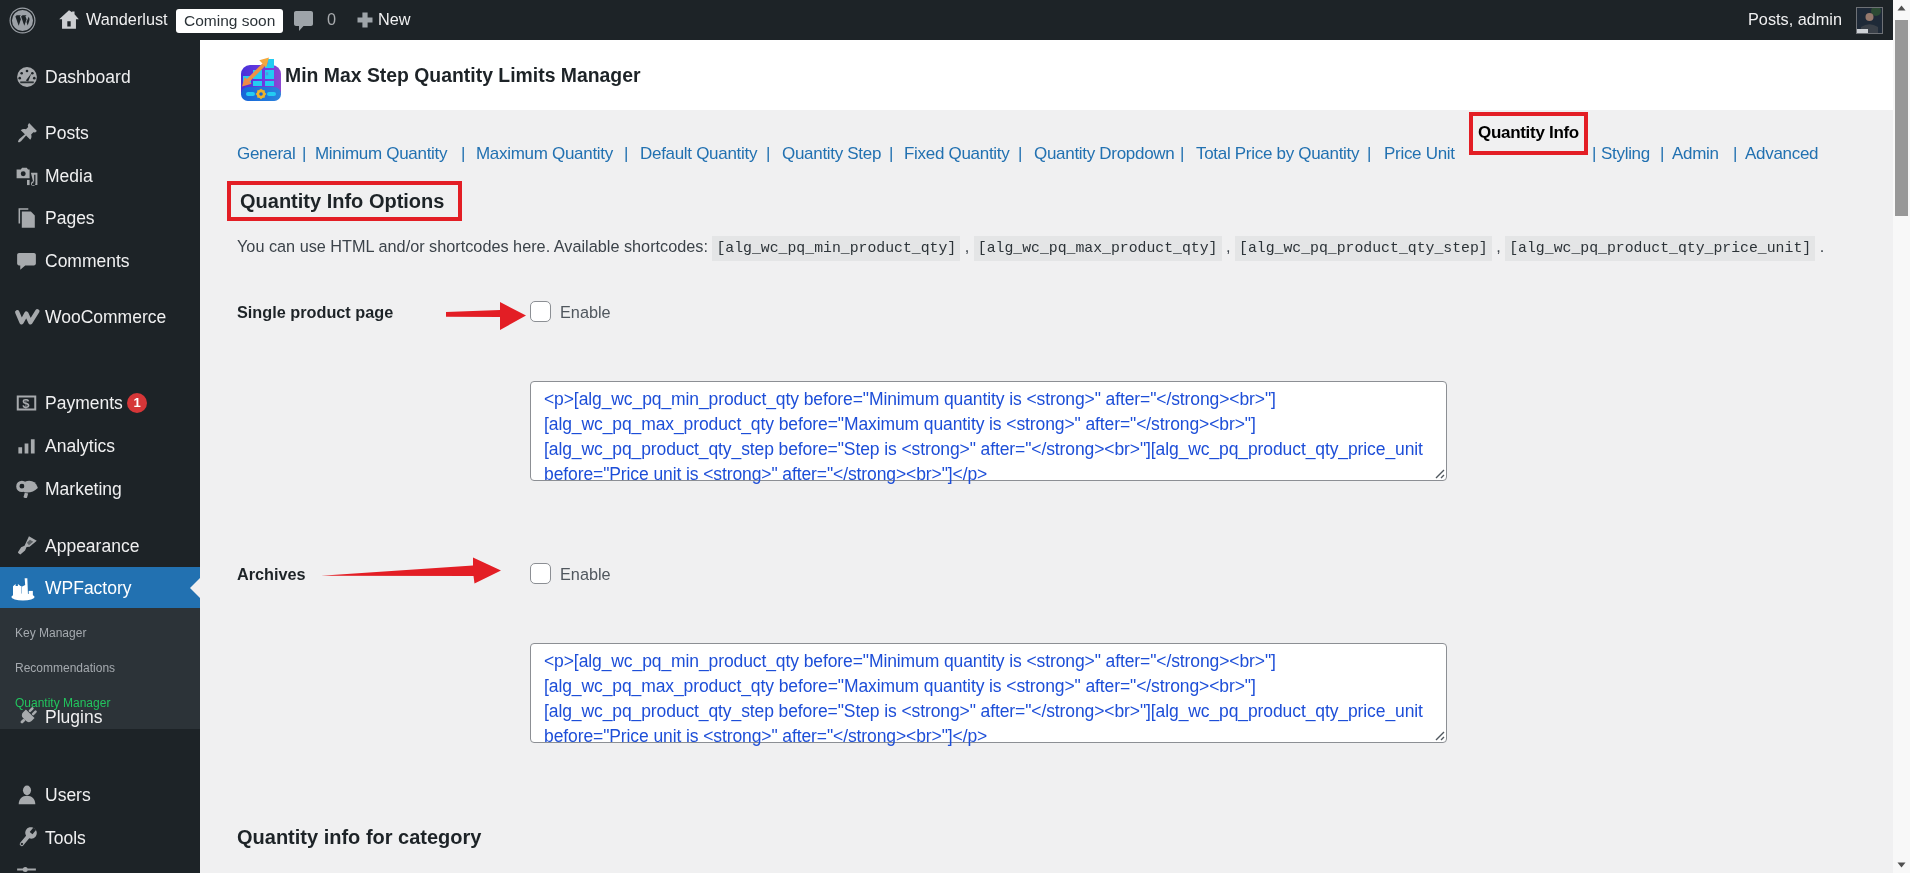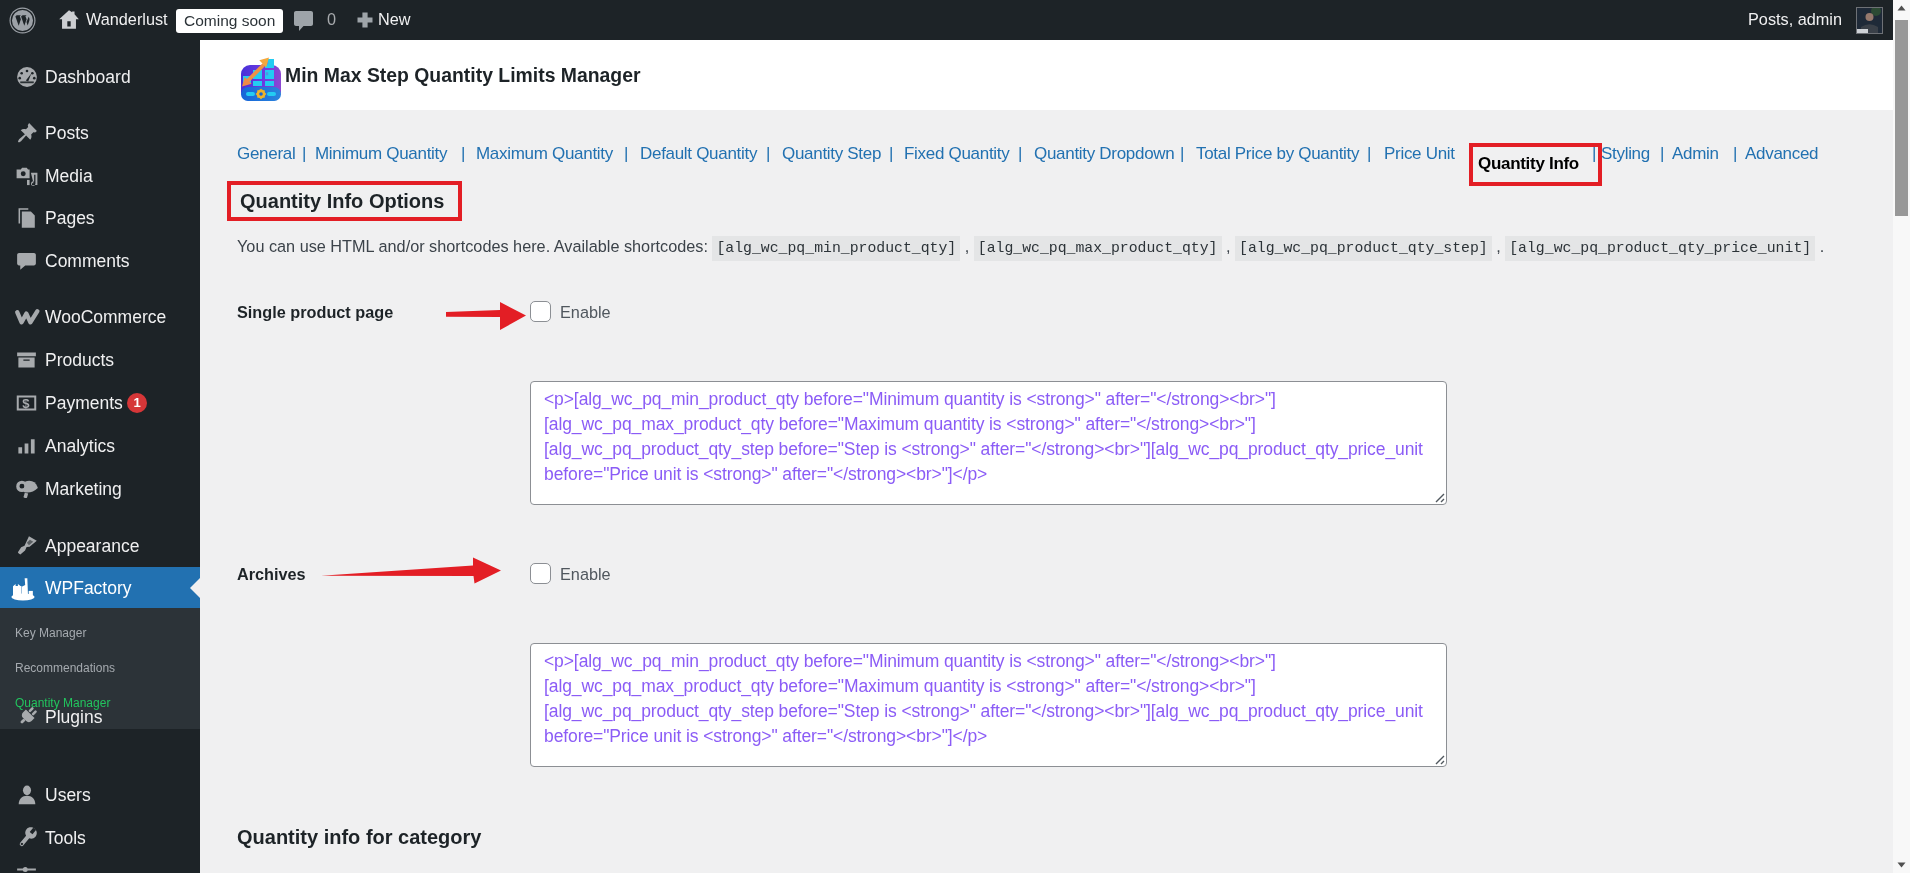--- a/index.html
+++ b/index.html
@@ -10,30 +10,30 @@
 .mi { position:absolute; left:0; width:200px; height:42px; color:#f0f0f1; font-size:17.5px; }
 .mi .txt { position:absolute; left:45px; top:50%; transform:translateY(-50%); white-space:nowrap; }
 .mi svg { position:absolute; left:14px; top:50%; transform:translateY(-50%); }
 #sub { position:absolute; left:0; top:568px; width:200px; height:121px; background:#2c3338; }
 .si { position:absolute; left:15px; color:#a5aaaf; font-size:12px; white-space:nowrap; }
 #main { position:absolute; left:200px; top:40px; width:1693px; height:833px; background:#f0f0f1; }
 #whead { position:absolute; left:0; top:0; width:1693px; height:70px; background:#ffffff; }
 #whead h1 { position:absolute; left:85px; top:50%; transform:translateY(-50%); font-size:19.4px; font-weight:bold; color:#1d2327; white-space:nowrap; }
 #tabs { position:absolute; left:0; top:0; width:1693px; height:200px; font-size:17px; letter-spacing:-0.3px; }
 #tabs span { position:absolute; top:104px; color:#2271b1; white-space:nowrap; }
-#qibox { position:absolute; left:1269px; top:103px; width:133px; height:43px; border:4px solid #e31e25; }
+#qibox { position:absolute; left:1269px; top:72px; width:119px; height:43px; border:4px solid #e31e25; }
 #qibox b { position:absolute; left:5px; top:7px; color:#000; font-size:17px; letter-spacing:-0.3px; white-space:nowrap; }
 #h3box { position:absolute; left:27px; top:141px; border:4px solid #e31e25; width:235px; height:40px; }
 #h3box span { position:absolute; left:9px; top:50%; transform:translateY(-50%); font-size:20px; font-weight:bold; color:#1d2327; white-space:nowrap; }
 #desc { position:absolute; left:37px; top:197px; font-size:16.25px; color:#3c434a; white-space:nowrap; }
 code.chip { font-family:"Liberation Mono",monospace; font-size:14.8px; background:#e4e5e6; color:#2c3338; padding:4px 4px 5px; }
 .rowlabel { position:absolute; font-size:16.25px; font-weight:bold; color:#1d2327; }
 .cb { position:absolute; width:21px; height:21px; background:#fff; border:1.5px solid #8c8f94; border-radius:5px; }
 .enable { position:absolute; font-size:16.25px; color:#50575e; }
-.ta { position:absolute; left:330px; width:917px; height:124px; background:#fff; border:1px solid #8c8f94; border-radius:4px; color:#8b5cf6; font-size:17.5px; line-height:25px; padding:5px 8px 0 13px; letter-spacing:-0.1px; }
+.ta { position:absolute; left:330px; width:917px; height:100px; background:#fff; border:1px solid #8c8f94; border-radius:4px; color:#1d4ed8; font-size:17.5px; line-height:25px; padding:5px 8px 0 13px; letter-spacing:-0.1px; }
 h2.plain { position:absolute; font-size:20px; font-weight:bold; color:#1d2327; white-space:nowrap; }
 #scrollbar { position:absolute; left:1893px; top:0; width:17px; height:873px; background:#f8f8f8; z-index:60; }
 #sthumb { position:absolute; left:2px; top:20px; width:13px; height:196px; background:#989898; }
 .grip { position:absolute; right:1px; bottom:1px; }
 </style>
 </head>
 <body>
 
 <div id="adminbar">
   <svg width="27" height="27" viewBox="0 0 27 27" style="position:absolute;left:9px;top:7px;">
@@ -112,26 +112,20 @@
     <svg width="25" height="25" viewBox="0 0 20 20">
         <path fill="#a7aaad" d="M4 3.5h12c.8 0 1.5.7 1.5 1.5v7c0 .8-.7 1.5-1.5 1.5H9l-4 3.5v-3.5H4c-.8 0-1.5-.7-1.5-1.5V5c0-.8.7-1.5 1.5-1.5z"></path>
       </svg>
     <span class="txt">Comments</span>
   </div>
   <div class="mi" style="top:256px;">
     <svg width="28" height="26" viewBox="0 0 28 26">
         <path d="M3.2 8.2 L7.6 18.3 L12.4 9.6 L16.4 18.3 L23.4 7.2" stroke="#a7aaad" stroke-width="4.3" fill="none" stroke-linecap="round" stroke-linejoin="round"></path>
       </svg>
     <span class="txt">WooCommerce</span>
-  </div>
-  <div class="mi" style="top:299px;">
-    <svg width="25" height="25" viewBox="0 0 20 20">
-        <path fill="#a7aaad" d="M2.5 4h15v3h-15zM3.5 8h13v8h-13zm4 1.5v1h5v-1z"></path>
-      </svg>
-    <span class="txt">Products</span>
   </div>
   <div class="mi" style="top:342px;">
     <svg width="25" height="25" viewBox="0 0 20 20">
         <path fill="none" stroke="#a7aaad" stroke-width="1.6" d="M3 4.8h14v10.4H3z"></path>
         <text x="6.5" y="13.6" font-family="Liberation Sans,sans-serif" font-weight="bold" font-size="10.5" fill="#a7aaad">$</text>
       </svg>
     <span class="txt">Payments</span>
     <div style="position:absolute;left:127px;top:11px;width:20px;height:20px;border-radius:50%;background:#d63638;color:#fff;font-size:13px;font-weight:bold;text-align:center;line-height:20px;">1</div>
   </div>
   <div class="mi" style="top:385px;text-align:center;">

